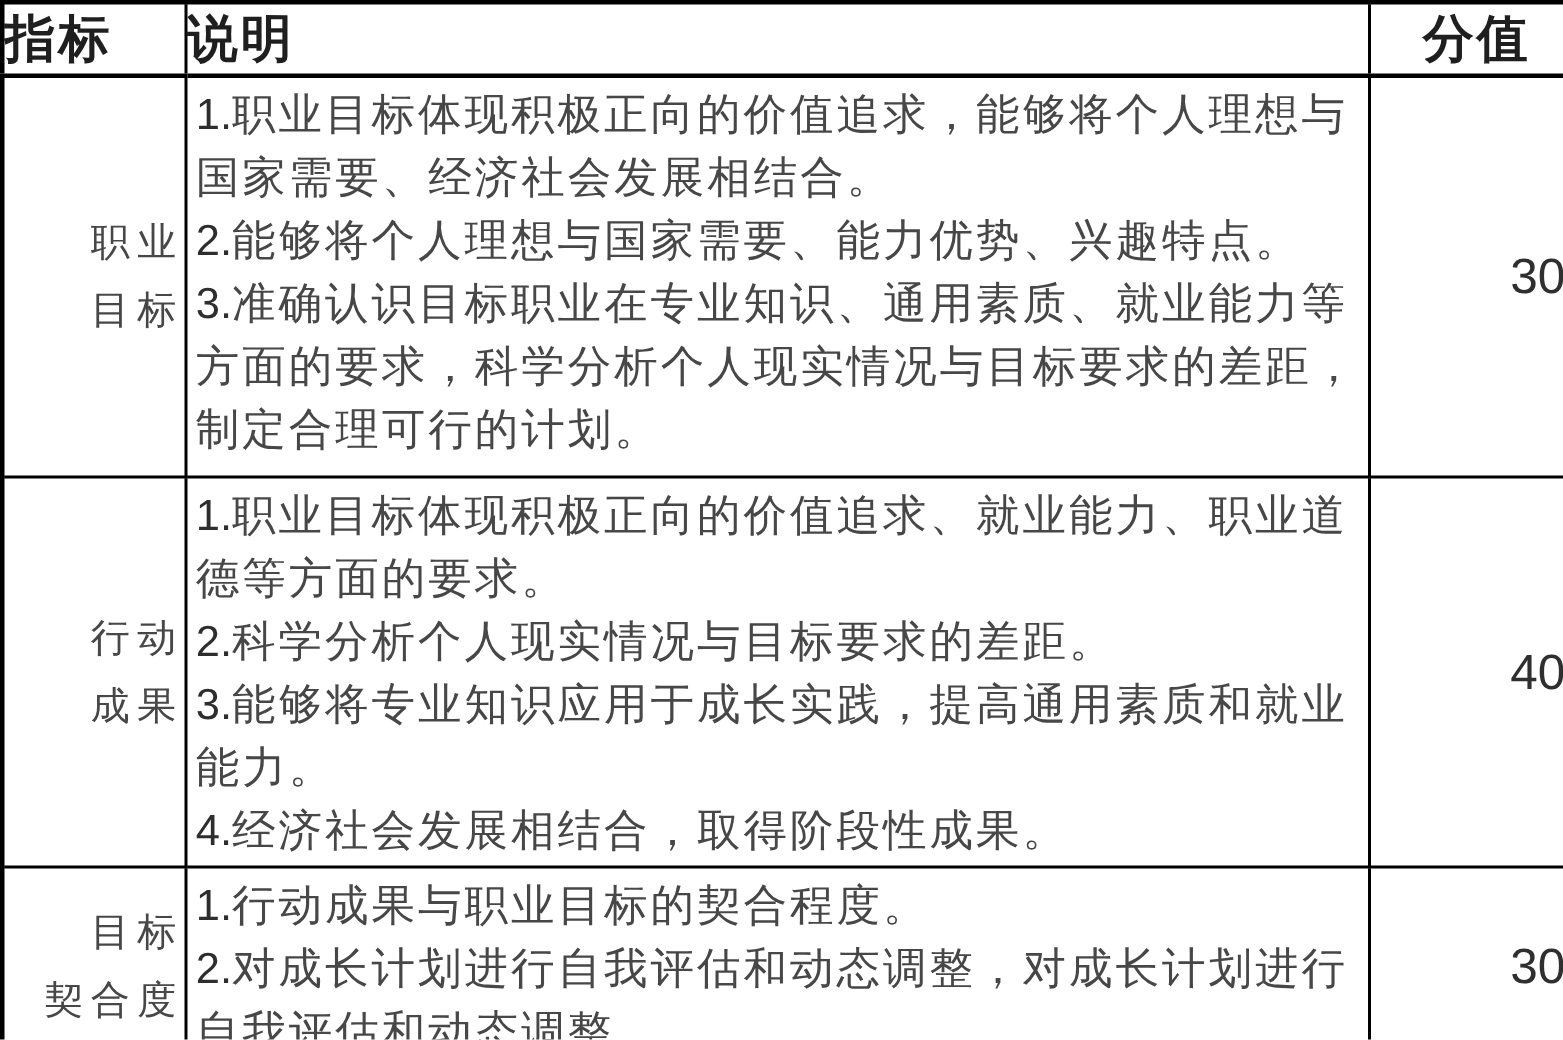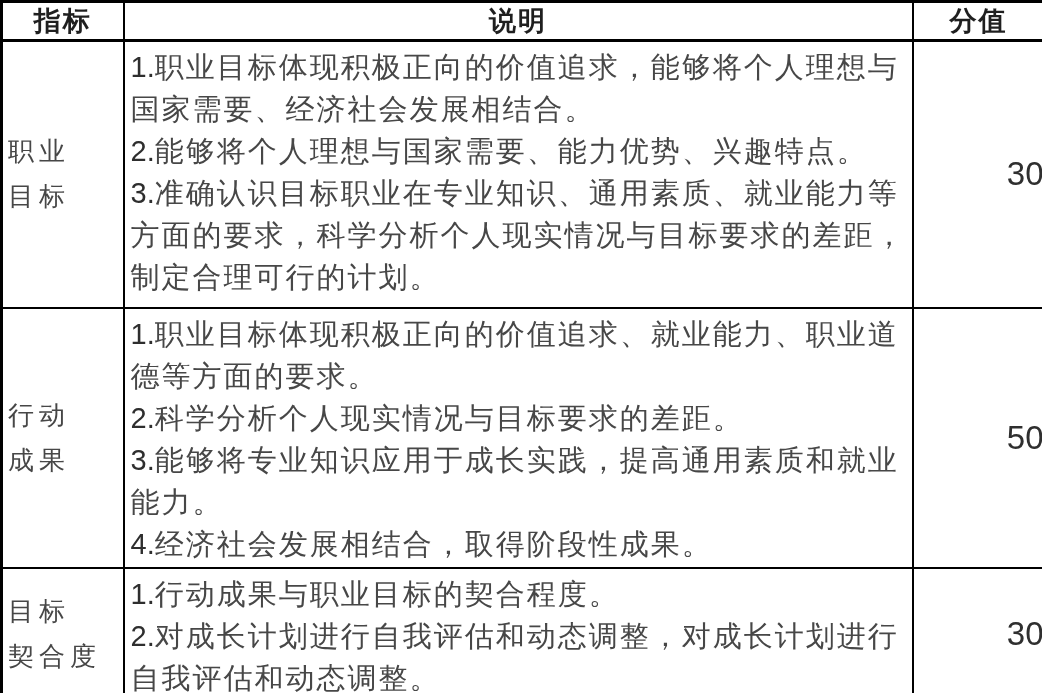--- a/index.html
+++ b/index.html
@@ -20,38 +20,38 @@
     width:1042px;height:693px;
     border-collapse:collapse;table-layout:fixed;
     border-top:3px solid var(--border-color);
     border-left:3px solid var(--border-color);
     border-right:0;
   }
   col.c-indicator{width:122px;}
   col.c-description{width:789px;}
   col.c-score{width:131px;}
   th,td{border:2px solid var(--border-color);}
-  th:last-child,td:last-child{border-right:0;}
+  th:last-child,td:last-child{border-right:0;padding-left:35px;}
   thead th{
     height:38px;
     font-family:"Liberation Sans", sans-serif;
     font-weight:bold;
-    font-size:27px;
+    font-size:34px;
     color:var(--header-text);
-    text-align:center;vertical-align:middle;
+    text-align:left;vertical-align:middle;
     border-bottom:3px solid var(--border-color);
     letter-spacing:2px;
     padding:0;
   }
   tbody tr:nth-child(1){height:267px;}
   tbody tr:nth-child(2){height:260px;}
   tbody tr:nth-child(3){height:126px;}
   tbody tr:last-child td{border-bottom:7px solid var(--border-color);}
   td.indicator-cell{
-    text-align:left;vertical-align:middle;
+    text-align:right;vertical-align:middle;
     font-size:26px;color:var(--body-text);
     letter-spacing:5px;
     padding:0;
   }
   .indicator-line{line-height:45px;letter-spacing:5px;text-indent:5px;}
   td.description-cell{
     vertical-align:top;text-align:left;
     padding:4px 4px 0 6px;
     font-size:29px;color:var(--body-text);
   }
@@ -101,21 +101,21 @@
         <td class="indicator-cell">
           <div class="indicator-line">行动</div>
           <div class="indicator-line">成果</div>
         </td>
         <td class="description-cell">
           <div class="desc-item"><span class="item-num">1.</span><span class="item-text">职业目标体现积极正向的价值追求、就业能力、职业道德等方面的要求。</span></div>
           <div class="desc-item"><span class="item-num">2.</span><span class="item-text">科学分析个人现实情况与目标要求的差距。</span></div>
           <div class="desc-item"><span class="item-num">3.</span><span class="item-text">能够将专业知识应用于成长实践，提高通用素质和就业能力。</span></div>
           <div class="desc-item"><span class="item-num">4.</span><span class="item-text">经济社会发展相结合，取得阶段性成果。</span></div>
         </td>
-        <td class="score-cell">50</td>
+        <td class="score-cell">40</td>
       </tr>
       <tr>
         <td class="indicator-cell">
           <div class="indicator-line">目标</div>
           <div class="indicator-line">契合度</div>
         </td>
         <td class="description-cell">
           <div class="desc-item"><span class="item-num">1.</span><span class="item-text">行动成果与职业目标的契合程度。</span></div>
           <div class="desc-item"><span class="item-num">2.</span><span class="item-text">对成长计划进行自我评估和动态调整，对成长计划进行自我评估和动态调整。</span></div>
         </td>

